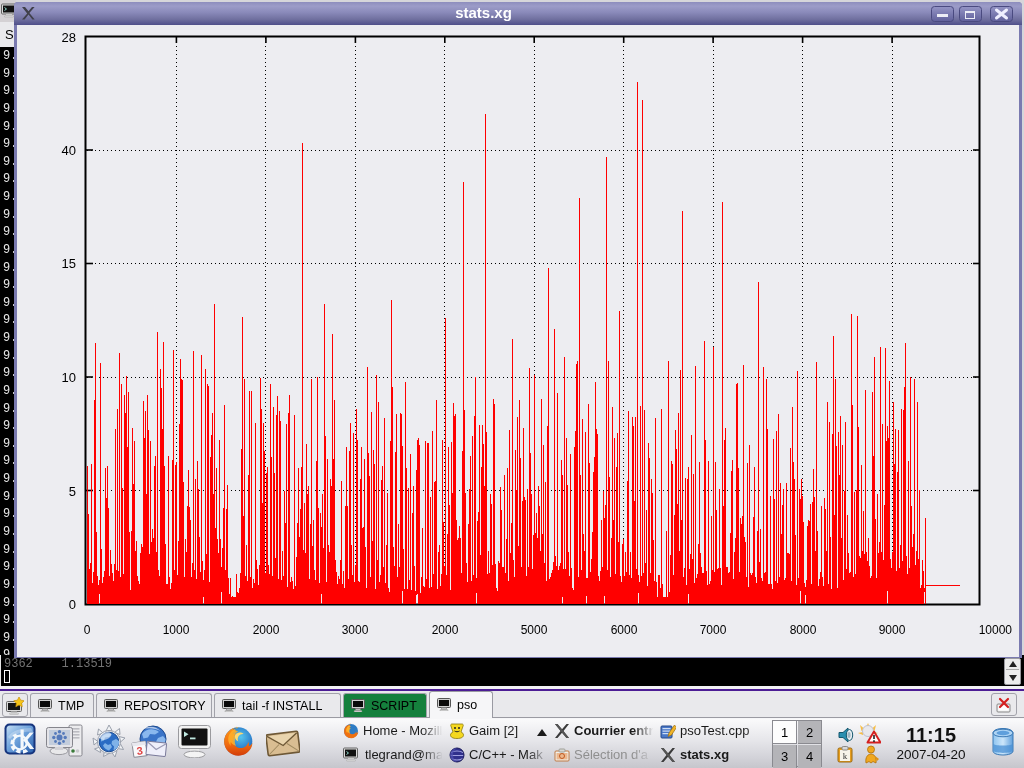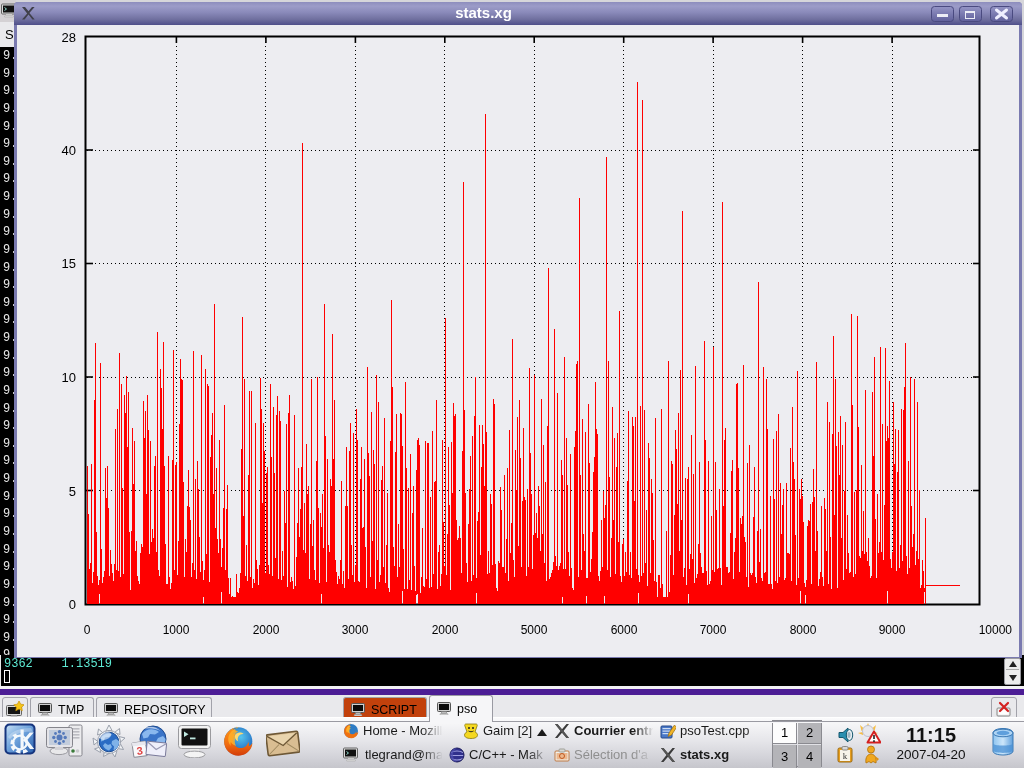--- a/index.html
+++ b/index.html
@@ -49,21 +49,21 @@
     <div style="position:absolute;left:3px;top:478px;">9.</div>
     <div style="position:absolute;left:3px;top:496px;">9.</div>
     <div style="position:absolute;left:3px;top:513px;">9.</div>
     <div style="position:absolute;left:3px;top:531px;">9.</div>
     <div style="position:absolute;left:3px;top:549px;">9.</div>
     <div style="position:absolute;left:3px;top:566px;">9.</div>
     <div style="position:absolute;left:3px;top:584px;">9.</div>
     <div style="position:absolute;left:3px;top:601px;">9.</div>
   </div>
 
-<div class="abs" style="left:0;top:655px;width:1024px;height:34px;background:#000;color:#5eead4;
+<div class="abs" style="left:0;top:655px;width:1024px;height:34px;background:#000;color:#737373;
  font-family:'Liberation Mono',monospace;font-size:12px;">
   <span class="abs" style="left:4px;top:2px;">9362&nbsp;&nbsp;&nbsp;&nbsp;1.13519</span>
   <span class="abs" style="left:4px;top:15px;width:6px;height:13px;border:1.5px solid #fff;"></span>
     <span class="abs" style="left:0;top:0;width:1px;height:31px;background:#e8e8e8;"></span>
     <span class="abs" style="left:0;top:31px;width:1024px;height:3px;background:#f2f2f4;"></span>
 </div>
 
 <div class="abs" style="left:1004px;top:658px;width:17px;height:27px;background:#ececec;border:1px solid #9a9aa0;border-radius:2px;">
   <div class="abs" style="left:1px;top:0px;width:13px;height:11px;border-bottom:1px solid #aaa;">
     <span class="abs" style="left:2.5px;top:2px;width:0;height:0;border-left:4px solid transparent;border-right:4px solid transparent;border-bottom:6px solid #222;"></span>
@@ -155,21 +155,21 @@
     <div style="position:absolute;left:325px;top:623px;width:60px;text-align:center;">3000</div>
     <div style="position:absolute;left:415px;top:623px;width:60px;text-align:center;">2000</div>
     <div style="position:absolute;left:504px;top:623px;width:60px;text-align:center;">5000</div>
     <div style="position:absolute;left:594px;top:623px;width:60px;text-align:center;">6000</div>
     <div style="position:absolute;left:683px;top:623px;width:60px;text-align:center;">7000</div>
     <div style="position:absolute;left:773px;top:623px;width:60px;text-align:center;">8000</div>
     <div style="position:absolute;left:862px;top:623px;width:60px;text-align:center;">9000</div>
     <div style="position:absolute;left:952px;top:623px;width:60px;text-align:right;">10000</div>
 </div>
 
-<div class="abs" style="left:0;top:689px;width:1024px;height:28px;background:#e9e9ec;border-top:6px solid #4c1d95;font-size:13px;color:#000;">
+<div class="abs" style="left:0;top:689px;width:1024px;height:28px;background:#e9e9ec;border-top:2px solid #4c1d95;font-size:13px;color:#000;">
   <div class="abs" style="left:2px;top:2px;width:26px;height:24px;background:#e9e9ec;border:1px solid #a2a2aa;border-radius:3px;">
     <svg width="18" height="18" viewBox="0 0 18 18" style="position:absolute;left:3px;top:3px">
         <rect x="0.5" y="4.5" width="15" height="10" rx="1" fill="#d8d8d8" stroke="#666"></rect>
         <rect x="2" y="6" width="12" height="7" fill="#151515"></rect>
         <rect x="5" y="14.5" width="6" height="1.5" fill="#ccc"></rect>
         <rect x="3.5" y="16" width="9" height="1.5" rx=".7" fill="#ddd" stroke="#999" stroke-width=".4"></rect>
         <path d="M13 0l1.7 3.2 3.6.5-2.6 2.5.6 3.5-3.3-1.7-3.2 1.7.6-3.5L7.8 3.7l3.6-.5z" fill="#f5c518" stroke="#c89008" stroke-width=".7"></path>
       </svg>
     </div>
   <div style="position:absolute;left:30px;top:2px;width:64px;height:25px;background:#e9e9ec;border:1px solid #a2a2aa;border-bottom:1px solid #9a9aa2;border-radius:3px 3px 0 0;">
@@ -187,21 +187,32 @@
 <span style="position:absolute;left:7px;top:4px;"><svg width="14" height="14" viewBox="0 0 14 14" style="">
           <g>
             <rect x="0.5" y="1.5" width="13" height="9" rx="1" fill="#cfcfcf" stroke="#555"></rect>
             <rect x="2" y="3" width="10" height="6" fill="#0a0a0a"></rect>
             <rect x="4.5" y="10.5" width="5" height="2" fill="#bbb" stroke="#777" stroke-width=".6"></rect>
             <rect x="3" y="12.5" width="8" height="1.5" rx=".7" fill="#ddd" stroke="#888" stroke-width=".5"></rect>
           </g>
         </svg></span>
 <span style="position:absolute;left:27px;top:5px;font-size:12.5px;">REPOSITORY</span>
     </div>
-    <div style="position:absolute;left:343px;top:2px;width:84px;height:25px;background:#c2410c;border:1px solid #a2a2aa;border-bottom:1px solid #9a9aa2;border-radius:3px 3px 0 0;">
+    <div style="position:absolute;left:214px;top:2px;width:127px;height:25px;background:#e9e9ec;border:1px solid #a2a2aa;border-bottom:1px solid #9a9aa2;border-radius:3px 3px 0 0;">
+<span style="position:absolute;left:7px;top:4px;"><svg width="14" height="14" viewBox="0 0 14 14" style="">
+          <g>
+            <rect x="0.5" y="1.5" width="13" height="9" rx="1" fill="#cfcfcf" stroke="#555"></rect>
+            <rect x="2" y="3" width="10" height="6" fill="#0a0a0a"></rect>
+            <rect x="4.5" y="10.5" width="5" height="2" fill="#bbb" stroke="#777" stroke-width=".6"></rect>
+            <rect x="3" y="12.5" width="8" height="1.5" rx=".7" fill="#ddd" stroke="#888" stroke-width=".5"></rect>
+          </g>
+        </svg></span>
+<span style="position:absolute;left:27px;top:5px;font-size:12.5px;">tail -f INSTALL</span>
+    </div>
+    <div style="position:absolute;left:343px;top:2px;width:84px;height:25px;background:#15803d;border:1px solid #a2a2aa;border-bottom:1px solid #9a9aa2;border-radius:3px 3px 0 0;">
 <span style="position:absolute;left:7px;top:4px;"><svg width="14" height="14" viewBox="0 0 14 14" style="">
           <g>
             <rect x="0.5" y="1.5" width="13" height="9" rx="1" fill="#cfcfcf" stroke="#555"></rect>
             <rect x="2" y="3" width="10" height="6" fill="#0a0a0a"></rect>
             <rect x="4.5" y="10.5" width="5" height="2" fill="#bbb" stroke="#777" stroke-width=".6"></rect>
             <rect x="3" y="12.5" width="8" height="1.5" rx=".7" fill="#ddd" stroke="#888" stroke-width=".5"></rect>
           </g>
         </svg></span>
 <span style="position:absolute;left:27px;top:5px;font-size:12.5px;">SCRIPT</span>
     </div>
@@ -328,21 +339,21 @@
       </svg></div>
 
   <div style="position:absolute;left:341px;top:2px;width:104px;height:22px;overflow:hidden;">
 <span style="position:absolute;left:2px;top:3px;"><svg width="16" height="16" viewBox="0 0 16 16" style="">
           <circle cx="8" cy="8" r="7" fill="#2e7cc4"></circle>
 <path d="M7.5 1.2c-1.8.2-3.4 1-4.6 2.3C1.8 4.8 1.1 6.5 1.1 8.3c0 3.9 3.2 7 7.1 7 2.9 0 5.4-1.7 6.5-4.2.3-.8.5-1.6.5-2.4-.4.9-1.1 1.5-1.9 1.7.3-.8.2-1.6-.1-2.2-.4 1.8-2 3.1-3.8 3.1-2.2 0-4-1.8-4-4 0-1.3.6-2.5 1.6-3.2-.6-.1-1.3 0-1.8.3.3-.9 1-1.6 1.9-2-.5-.3-1.1-.5-1.7-.5.6-.6 1.3-1 2.1-1.3z" fill="#f07010"></path>
 <path d="M7.5 1.2c-.5.4-.9 1-1.1 1.6.6 0 1.2.2 1.7.5-.9.4-1.6 1.1-1.9 2 .5-.3 1.2-.4 1.8-.3-1 .7-1.6 1.9-1.6 3.2 0 .8.3 1.6.7 2.2-1.1-.2-2.1-.9-2.6-1.9-.3.7-.3 1.4 0 2.1-1-1.1-1.5-2.5-1.3-4 .3-2 1.7-3.8 3.6-4.6.2-.3.4-.6.7-.8z" fill="#ffb029"></path>
         </svg></span>
 <span style="position:absolute;left:22px;top:3px;width:82px;font-size:13px;font-weight:normal;color:#1a1a1a;white-space:nowrap;overflow:hidden;-webkit-mask-image:linear-gradient(90deg,#000 72%,transparent 97%);">Home - Mozill</span>
     </div>
-    <div style="position:absolute;left:461px;top:2px;width:88px;height:22px;overflow:hidden;">
+    <div style="position:absolute;left:447px;top:2px;width:88px;height:22px;overflow:hidden;">
 <span style="position:absolute;left:2px;top:3px;"><svg width="16" height="17" viewBox="0 0 16 17" style="">
           <path d="M3 1h10c1 0 1.5.8 1.2 1.7L12 9c1.5.6 2.5 1.7 2.5 3 0 2-2 3.5-6.5 3.5S1.5 14 1.5 12c0-1.3 1-2.4 2.5-3L1.8 2.7C1.5 1.8 2 1 3 1z" fill="#f5d820" stroke="#8a7a10" stroke-width=".8"></path>
 <circle cx="6" cy="5" r="1" fill="#222"></circle>
           <circle cx="10" cy="5" r="1" fill="#222"></circle>
 <path d="M5.5 8c1.5 1 3.5 1 5 0" stroke="#222" fill="none"></path>
         </svg></span>
 <span style="position:absolute;left:22px;top:3px;width:66px;font-size:13px;font-weight:normal;color:#1a1a1a;white-space:nowrap;overflow:hidden;">Gaim [2]</span>
     </div>
     <div style="position:absolute;left:552px;top:2px;width:104px;height:22px;overflow:hidden;">
 <span style="position:absolute;left:2px;top:3px;"><svg width="16" height="16" viewBox="0 0 16 16" style="">

